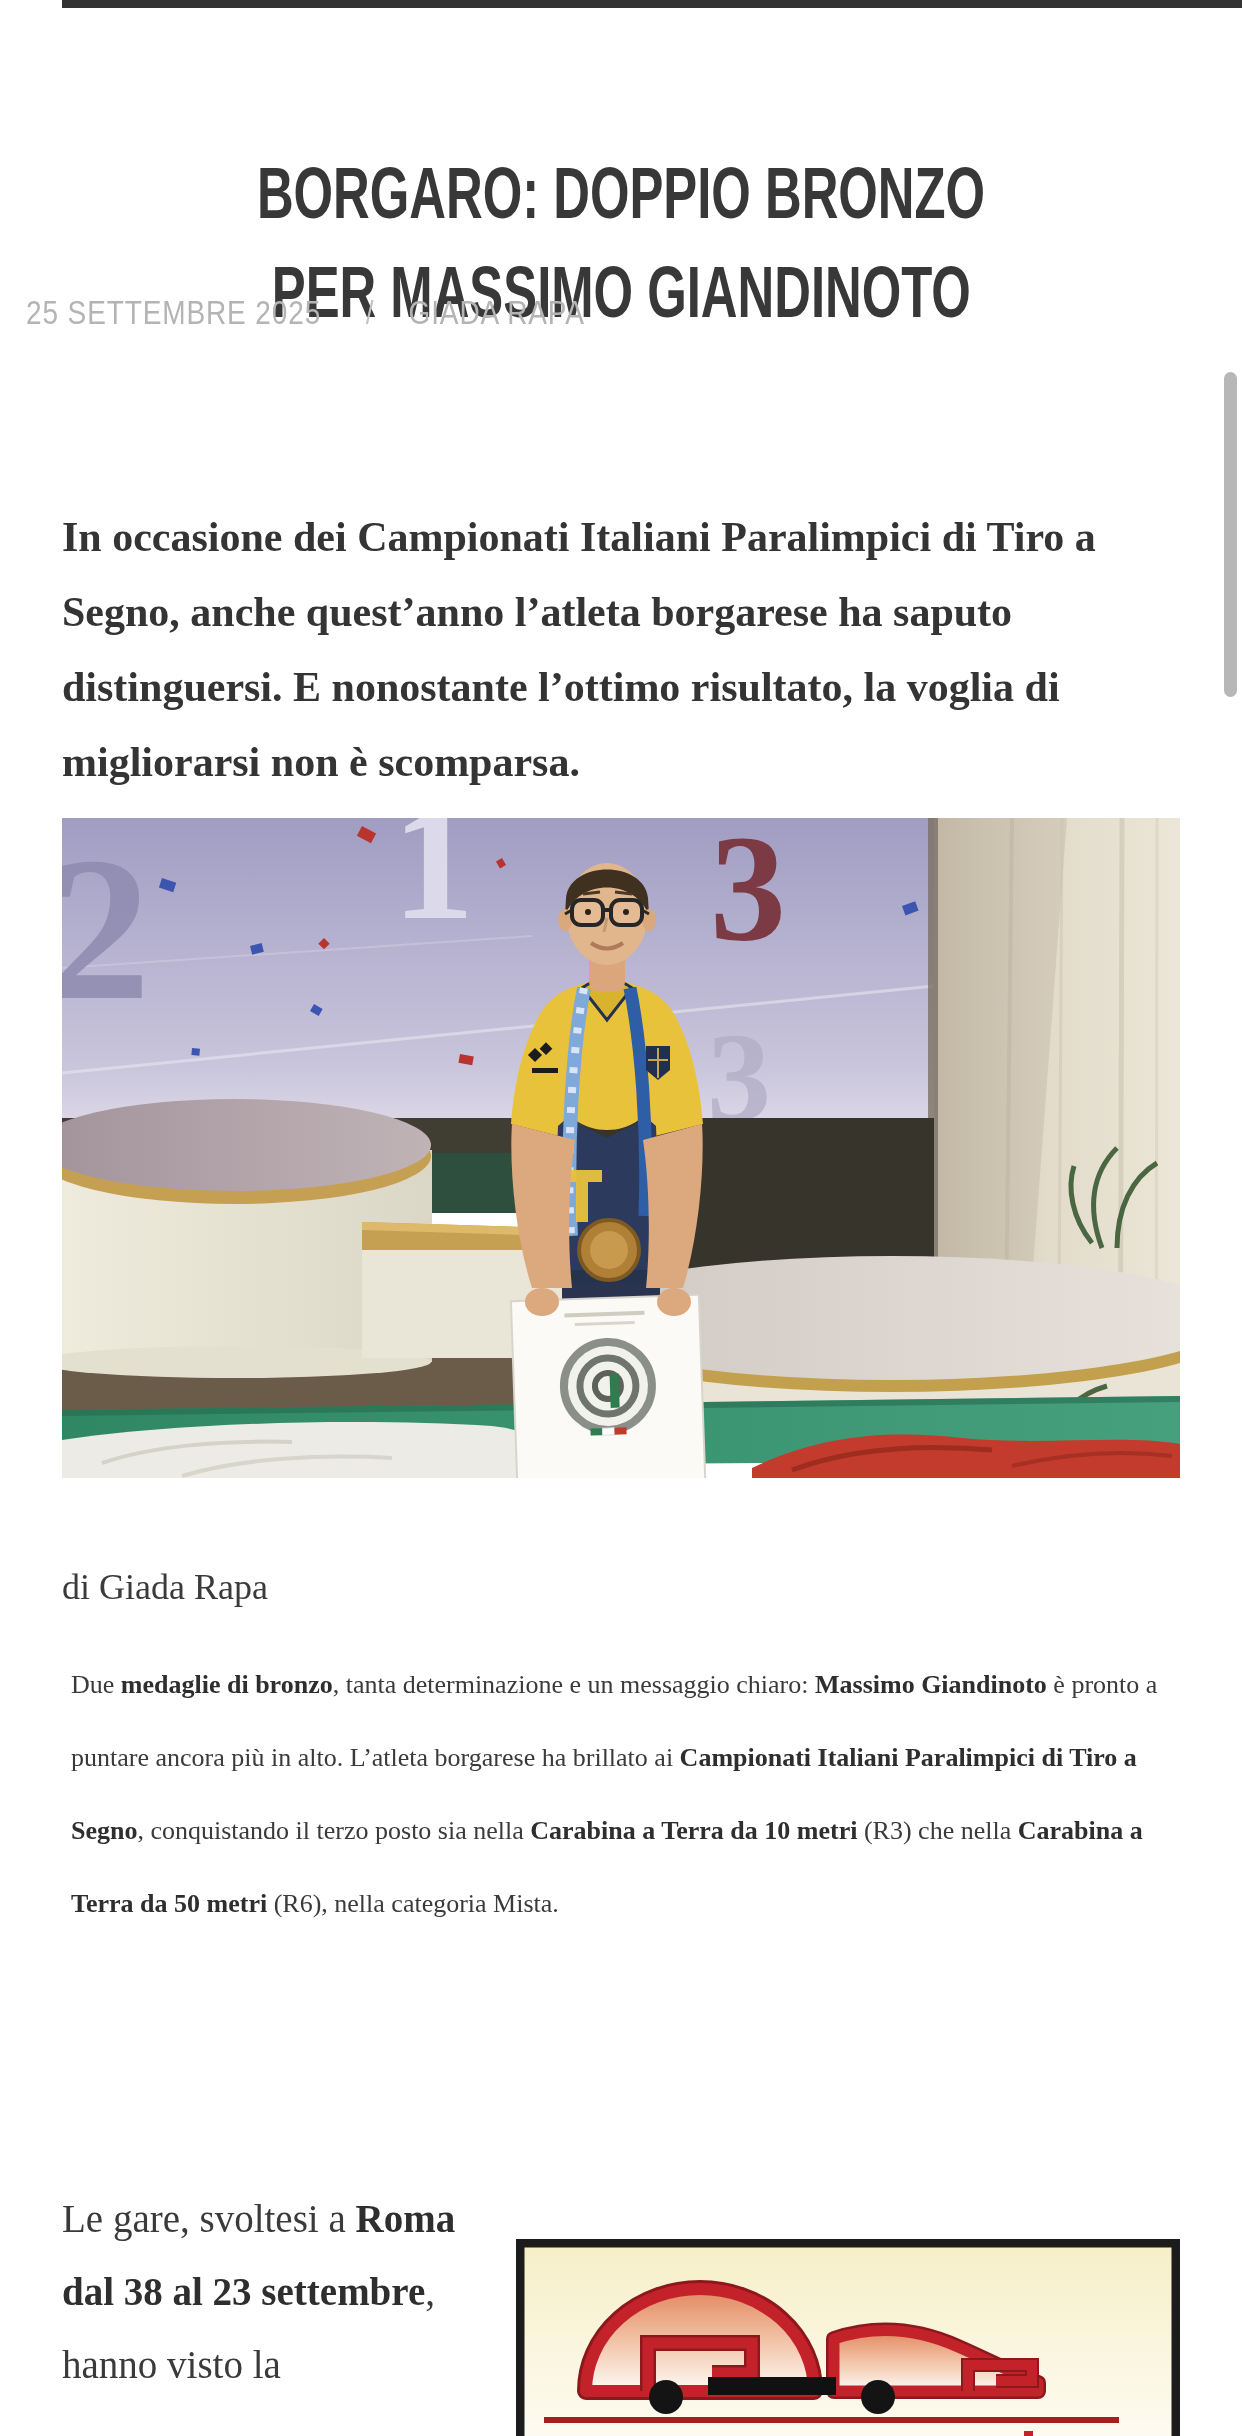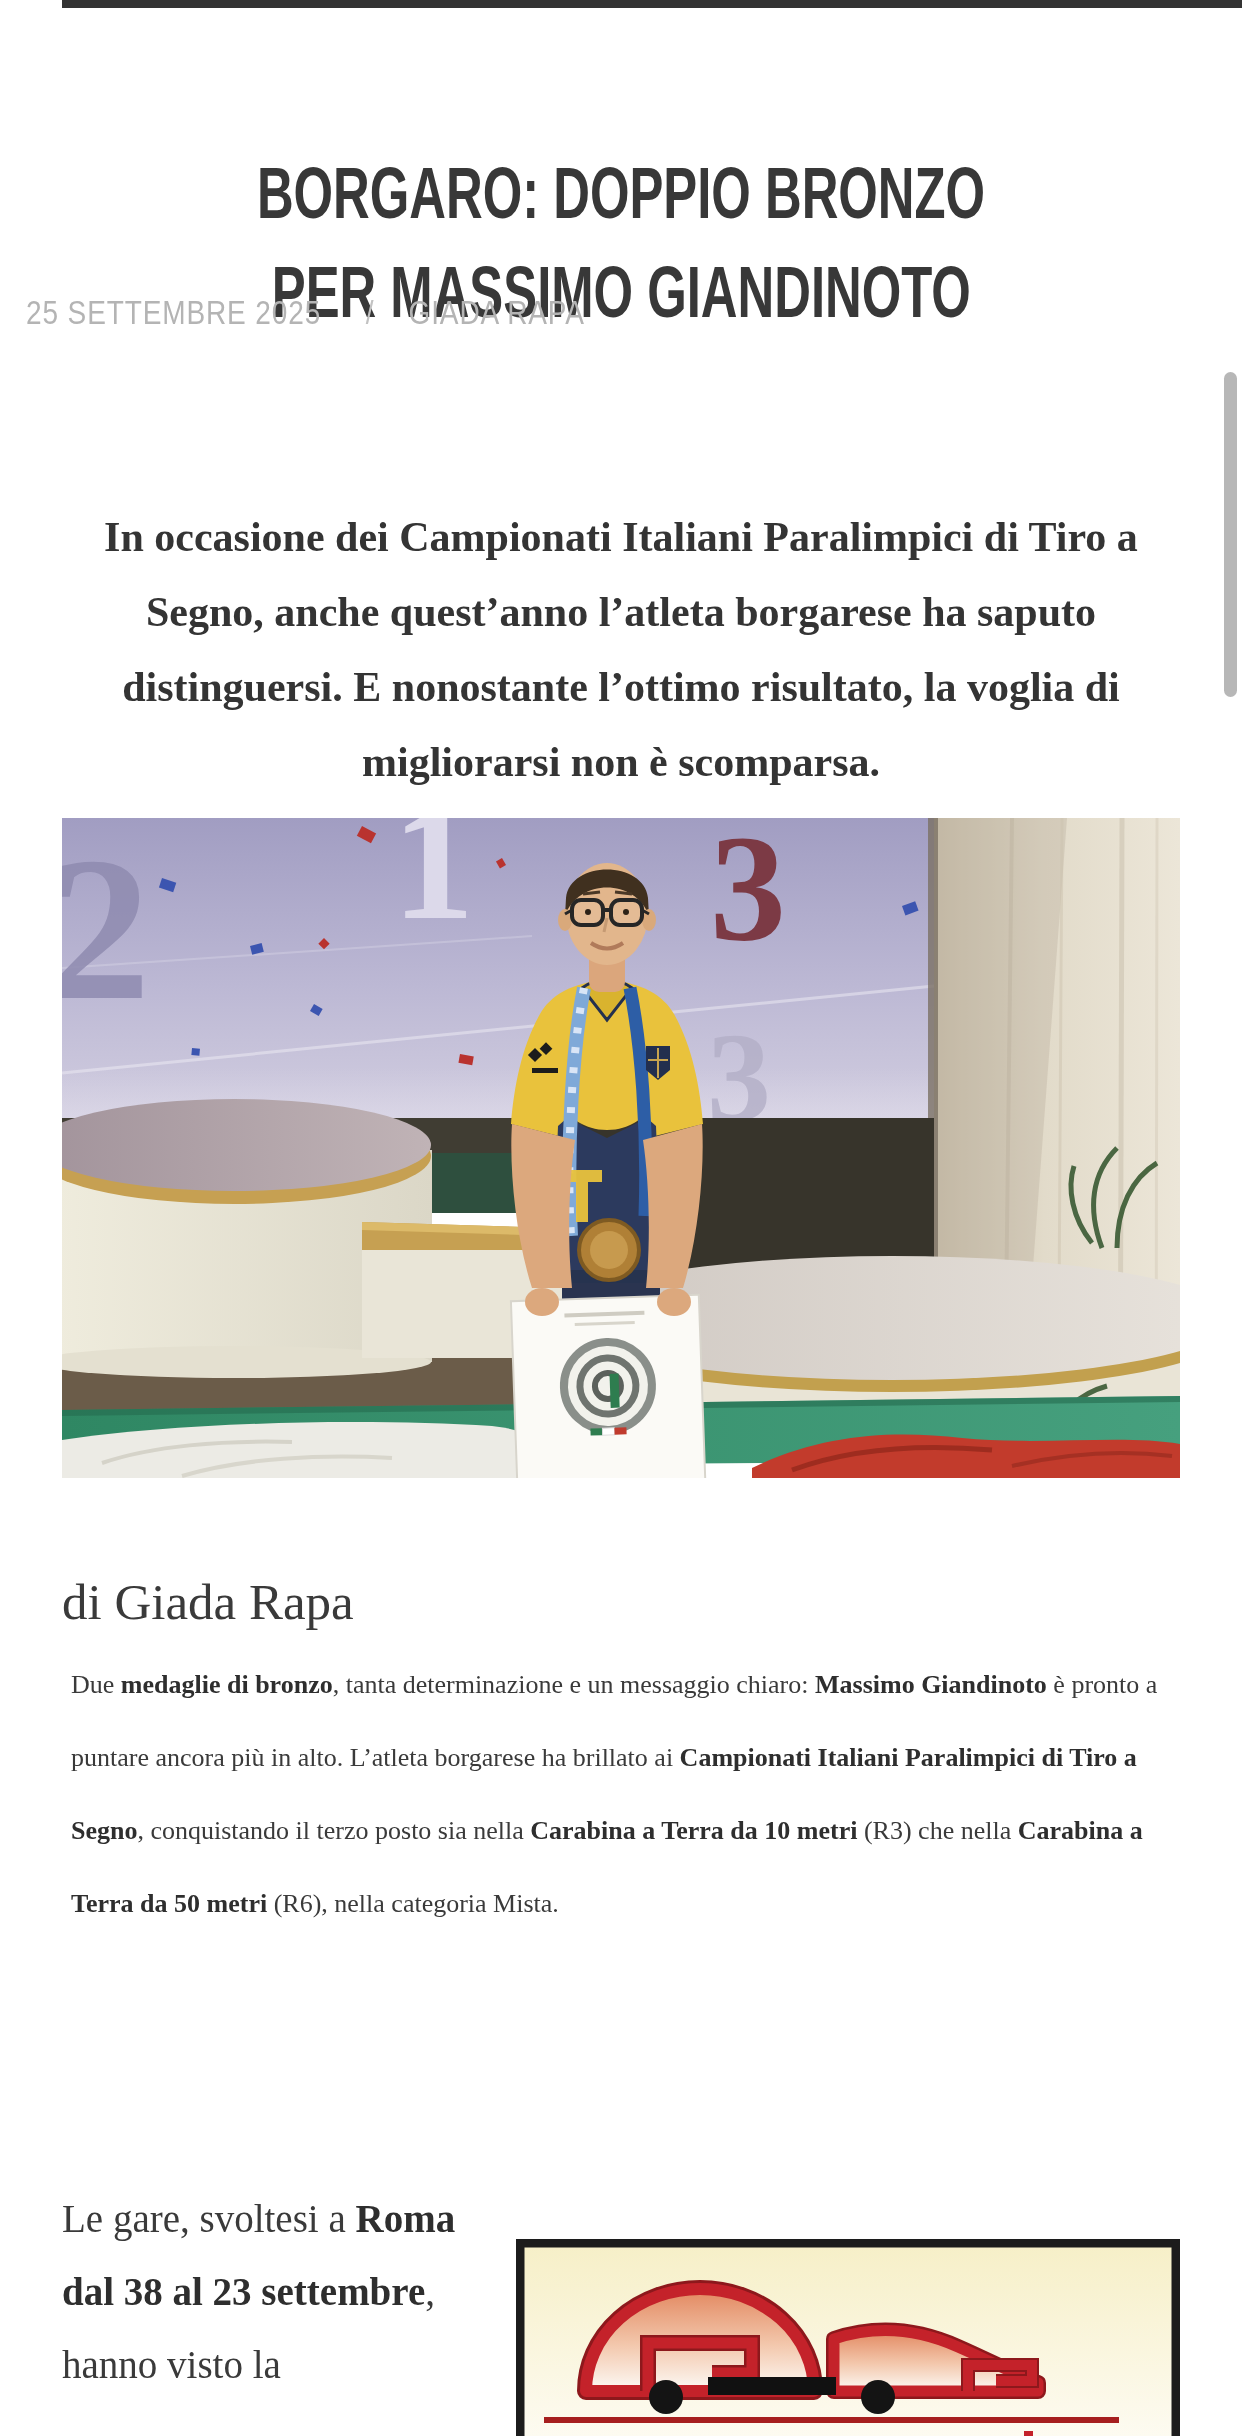--- a/index.html
+++ b/index.html
@@ -19,26 +19,26 @@
 
   
   .meta{position:absolute;top:294px;left:0;right:0;text-align:left;
         font-family:"Liberation Sans",sans-serif;font-size:33px;color:#b4b4b4;
         letter-spacing:1px;}
   .meta span{display:inline-block;transform:scaleX(0.85);transform-origin:50% 50%;}
   .meta .sep{margin:0 18px;color:#c2c2c2;}
 
   
   .intro{position:absolute;top:458px;left:62px;width:1118px;
-         font-weight:700;font-size:42px;line-height:75px;color:#343434;text-align:center;}
+         font-weight:700;font-size:42px;line-height:75px;color:#343434;}
 
   
   .photo{position:absolute;top:818px;left:62px;width:1118px;height:660px;overflow:hidden;}
 
-  .byline{position:absolute;top:1526px;left:62px;font-size:51px;line-height:50px;color:#3a3a3a;}
+  .byline{position:absolute;top:1526px;left:62px;font-size:36px;line-height:50px;color:#3a3a3a;}
 
   .para2{position:absolute;top:1622px;left:62px;width:1118px;
          font-size:26px;line-height:73px;color:#3a3a3a;margin-left:9px;}
   .para2 b, .para3 b{color:#2e2e2e;}
 
   .para3{position:absolute;top:2182px;left:62px;width:1118px;
          font-size:39px;line-height:73px;color:#3a3a3a;}
   .logo-figure{float:right;width:664px;height:330px;margin-left:36px;margin-top:57px;}
 
   

